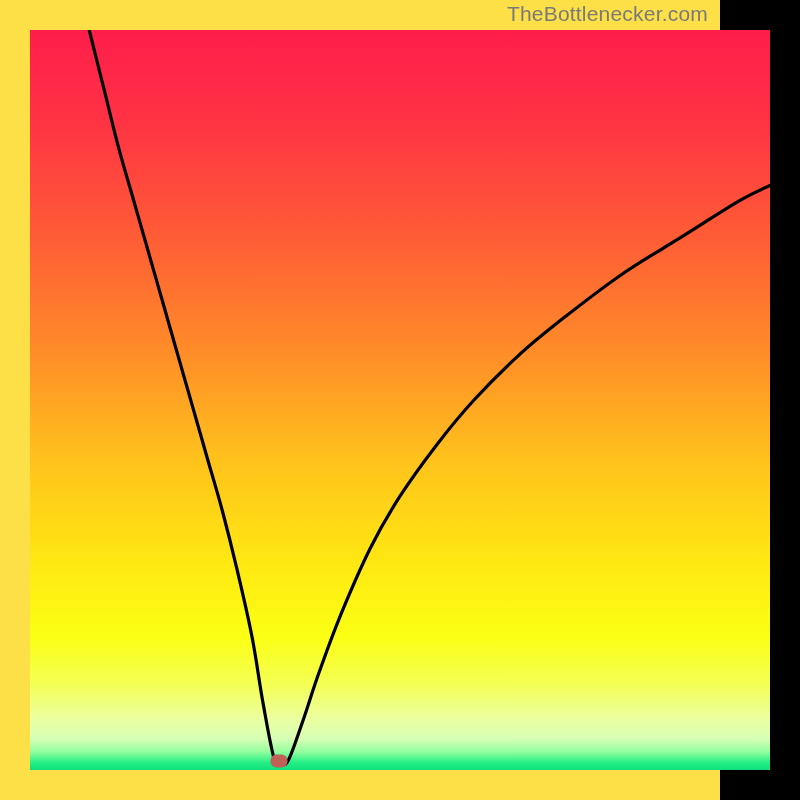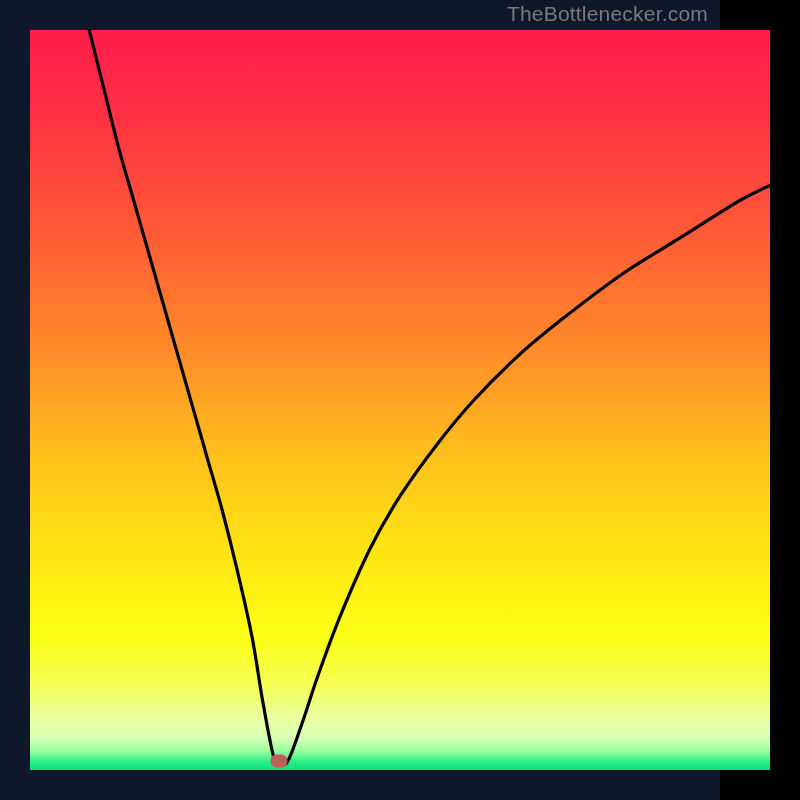--- a/index.html
+++ b/index.html
@@ -14,21 +14,21 @@
     font-size: 21px;
     font-weight: 400;
     letter-spacing: 0.2px;
     z-index: 10;
   }
 
   .outer {
     position: absolute;
     left: 0; top: 0;
     width: 720px; height: 800px;
-    background: #0f172a;
+    background: #fde047;
   }
 
   .plot {
     position: absolute;
     left: 30px;
     top: 30px;
     width: 740px;
     height: 740px;
     overflow: hidden;
   }

